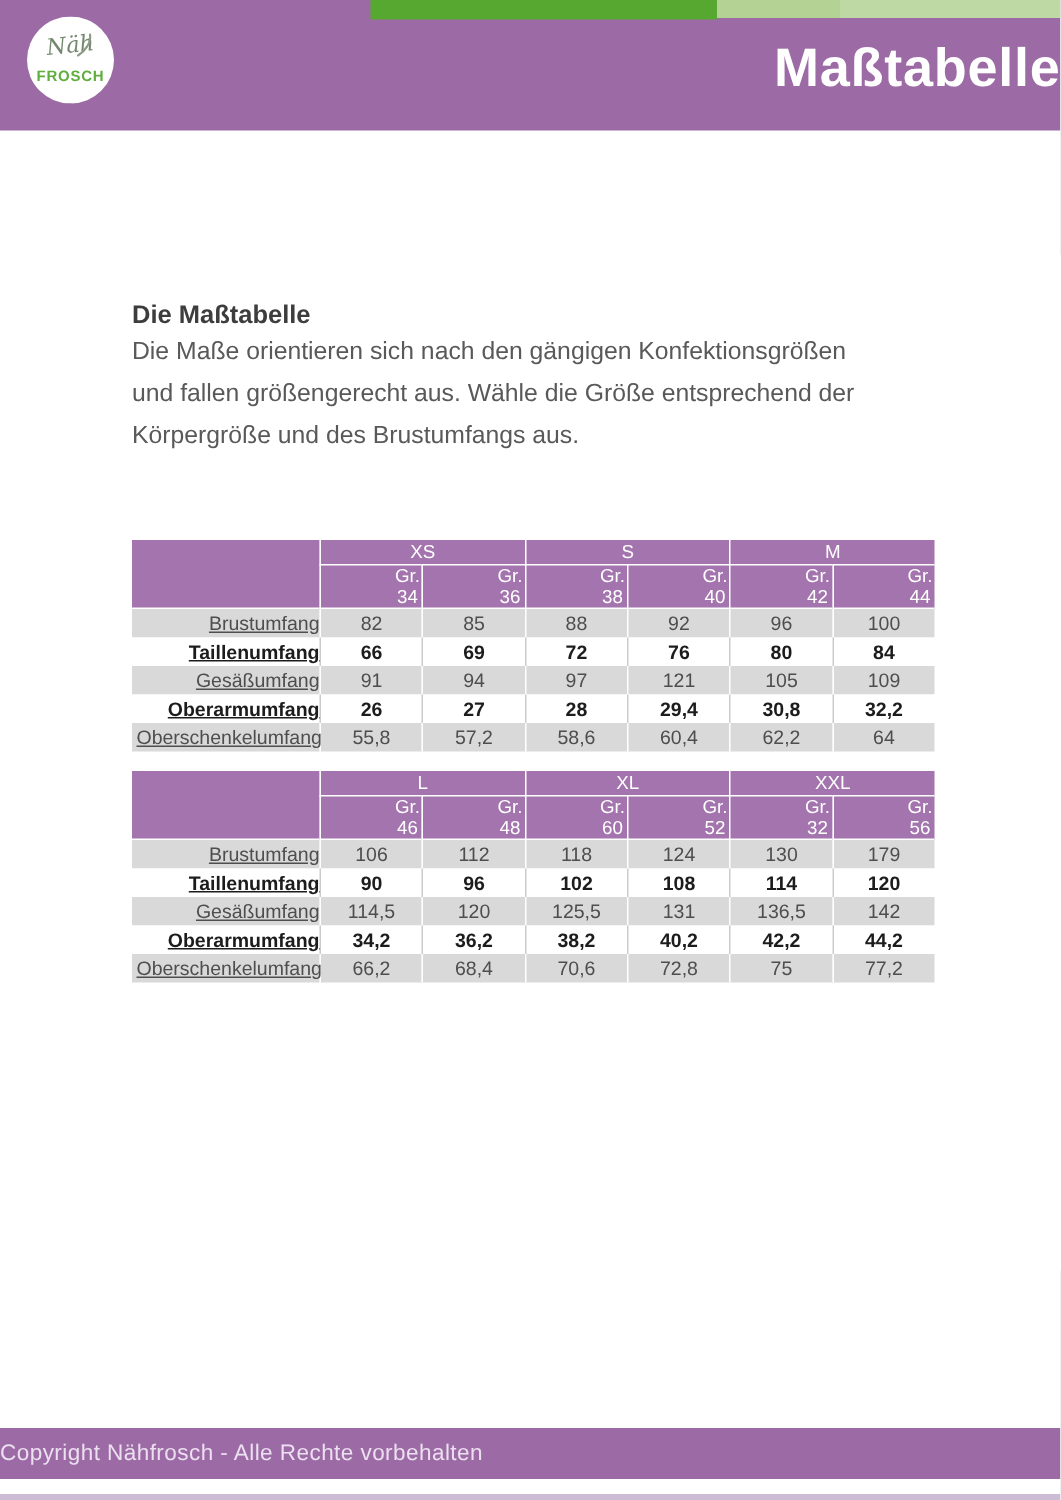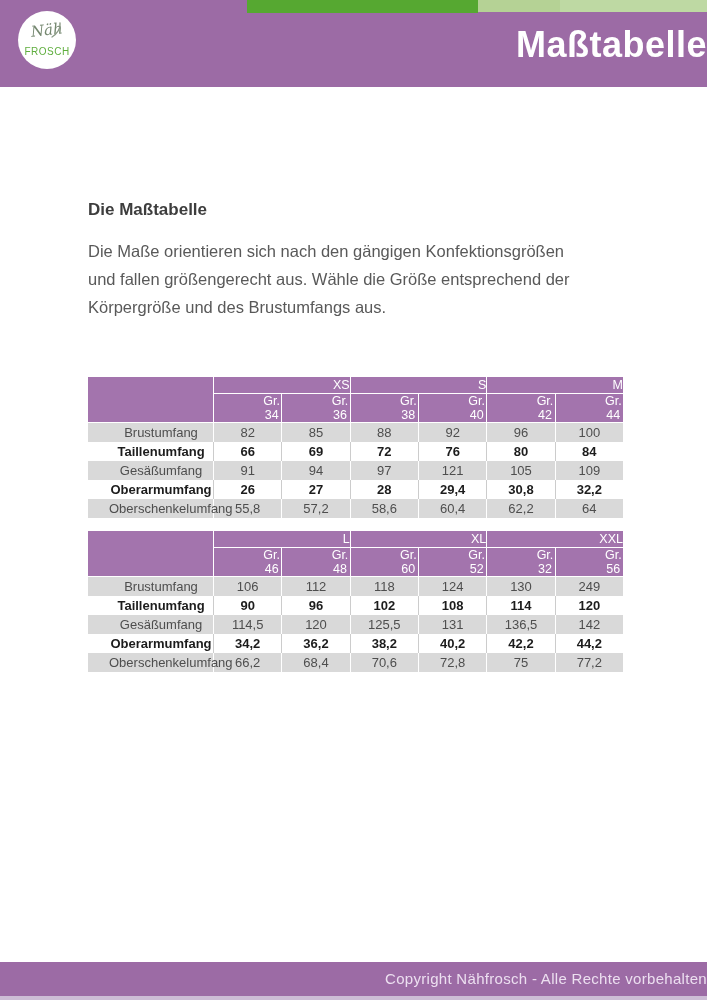--- a/index.html
+++ b/index.html
@@ -56,37 +56,36 @@
     font-family: "DejaVu Serif", serif;
     font-style: italic;
     font-size: 15px;
     color: #74876f;
     transform: rotate(-6deg);
     line-height: 1;
   }
   .logo-swash { position: absolute; top: 8px; right: 11px; }
   .logo-name {
     font-size: 10px;
-    font-weight: 400;
+    font-weight: 700;
     letter-spacing: 0.5px;
     color: #5fae3e;
     line-height: 1;
     margin-top: 9px;
   }
 
   
   .main { padding-left: 88px; }
   .section-heading {
     margin-top: 113px;
     font-size: 17px;
     font-weight: 700;
     color: #3d3d3d;
   }
   .intro-paragraph {
-    margin-top: 17px;
     width: 503px;
     font-size: 16.5px;
     line-height: 28px;
     color: #595959;
   }
 
   
   .tables-container { margin-top: 56px; }
   table.size-table {
     width: 535px;
@@ -98,45 +97,46 @@
   .size-table col.label-col { width: 125px; }
 
   .size-table th {
     background: var(--purple-table, #a374ad);
     color: #ffffff;
     font-weight: 400;
     font-size: 12.5px;
     text-align: center;
     border-left: 1px solid #ffffff;
   }
-  .size-table thead tr.group-row th { height: 16px; text-align: right; }
+  .size-table thead tr.group-row th { height: 16px; }
   .size-table thead tr.size-row  th { height: 17px; border-top: 1px solid #ffffff; border-bottom: 1px solid #ffffff; padding-left: 48px; }
   .size-table th.corner-cell { border-left: none; border-top: none; border-bottom: 1px solid #ffffff; }
 
   .size-table tbody td {
     height: 19px;
     text-align: center;
     vertical-align: middle;
   }
   .size-table tbody td.measure-label {
-    text-align: center;
-    padding-left: 21px;
+    text-align: right;
+    padding-left: 3px;
+    text-decoration: underline;
   }
   .size-table tbody tr.striped td { background: #d9d9d9; color: #4e4e4e; font-weight: 400; }
   .size-table tbody tr.striped td + td { border-left: 1px solid #ffffff; }
   .size-table tbody tr.plain td { background: #ffffff; color: #1c1c1c; font-weight: 700; margin-top: 19px; }
   .size-table tbody tr.plain td + td { border-left: 1px solid #cccccc; }
 
   
   .footer {
     position: absolute;
-    left: 0; right: 0; bottom: 4px;
+    left: 0; right: 0; bottom: 14px;
     height: 34px;
     background: var(--purple-banner, #9c6ba5);
-    text-align: right;
+    text-align: left;
     line-height: 34px;
     font-size: 15px;
     color: #ecdff0;
     letter-spacing: 0.3px;
   }
   .footer-strip {
     position: absolute;
     left: 0; right: 0; bottom: 0;
     height: 4px;
     background: #cdbcd6;
@@ -268,21 +268,21 @@
             </tr>
           </thead>
           <tbody>
             <tr class="striped">
               <td class="measure-label">Brustumfang</td>
               <td>106</td>
               <td>112</td>
               <td>118</td>
               <td>124</td>
               <td>130</td>
-              <td>249</td>
+              <td>179</td>
             </tr>
             <tr class="plain">
               <td class="measure-label">Taillenumfang</td>
               <td>90</td>
               <td>96</td>
               <td>102</td>
               <td>108</td>
               <td>114</td>
               <td>120</td>
             </tr>

